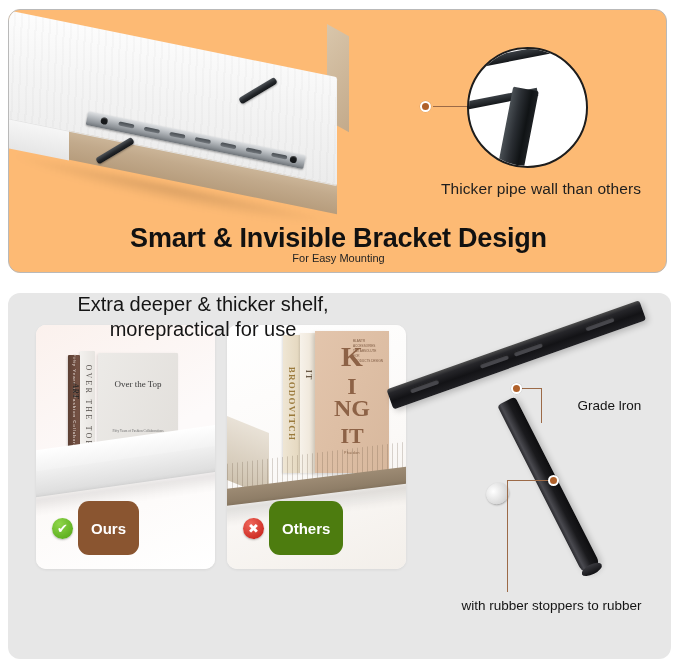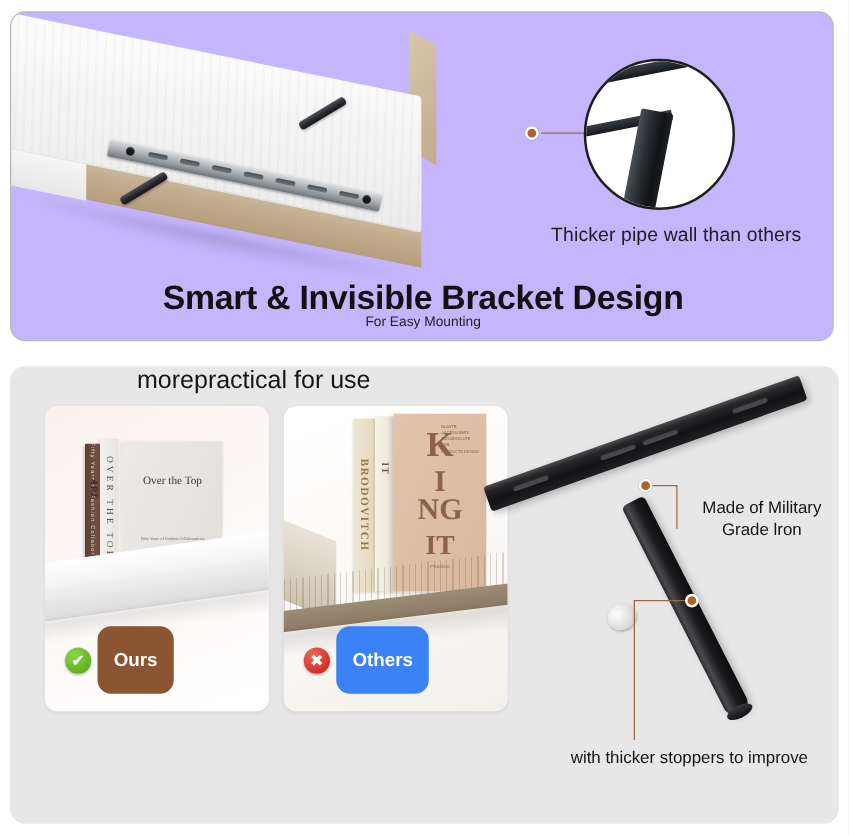--- a/index.html
+++ b/index.html
@@ -7,21 +7,21 @@
     width:679px;height:668px;
     background:#ffffff;
     font-family:"Liberation Sans","DejaVu Sans",sans-serif;
     overflow:hidden;
     position:relative;
   }
 
   
   #top-panel{
     position:absolute;left:8px;top:9px;width:659px;height:264px;
-    border:1px solid #b9b9b9;border-radius:12px;background:#c4b5fd;
+    border:1px solid #b9b9b9;border-radius:12px;background:#fdba74;
     box-sizing:border-box;overflow:hidden;
   }
 
   
   #shelf-photo{position:absolute;left:-10px;top:-6px;width:360px;height:215px;}
 
   .shelf-top{
     position:absolute;left:8px;top:6px;width:330px;height:108px;
     background:linear-gradient(175deg,#fdfdfd 0%,#f4f4f4 48%,#ececec 100%);
     transform:skewY(11.5deg) ;
@@ -284,21 +284,21 @@
     box-shadow:0 1px 2px rgba(0,0,0,.28);flex:none;
   }
   .mark-ok{background:radial-gradient(circle at 35% 28%,#8fd64a,#4ea312);}
   .mark-no{background:radial-gradient(circle at 35% 28%,#f0675b,#c21a12);}
   .badge .pill{
     height:22px;padding:16px 13px;border-radius:11px;
     display:flex;align-items:center;justify-content:center;
     font-size:15px;font-weight:700;color:#fff;white-space:nowrap;
   }
   .pill-ours{background:#8a5530;}
-  .pill-others{background:#3b82f6;}
+  .pill-others{background:#4d7c0f;}
 
   
   #ours-caption{
     position:absolute;left:12px;top:292px;width:382px;text-align:center;
     font-size:20px;color:#151515;line-height:1.24;
   }
 
   
   #tbracket{position:absolute;left:388px;top:0px;width:275px;height:290px;}
   .plate{
@@ -466,23 +466,23 @@
   <div class="leader" style="left:533px;top:95px;width:1px;height:35px;"></div>
   <div class="leader" style="left:510px;top:95px;width:24px;height:1px;"></div>
   <div class="dot" style="left:503px;top:90px;"></div>
 
   <div class="leader" style="left:499px;top:187px;width:47px;height:1px;"></div>
   <div class="leader" style="left:499px;top:187px;width:1px;height:112px;"></div>
   <div class="dot" style="left:540px;top:182px;"></div>
 </div>
 
 <div id="ours-caption">
+  <div>Extra deeper &amp; thicker shelf,</div>
   <div>morepractical for use</div>
 </div>
 
 <div id="military-caption">
-  <div>Made of Military</div>
   <div>Grade lron</div>
 </div>
 
 <div id="rubber-caption">
-  <div>with thicker stoppers to improve</div>
+  <div>with rubber stoppers to rubber</div>
 </div>
 
 </body></html>

